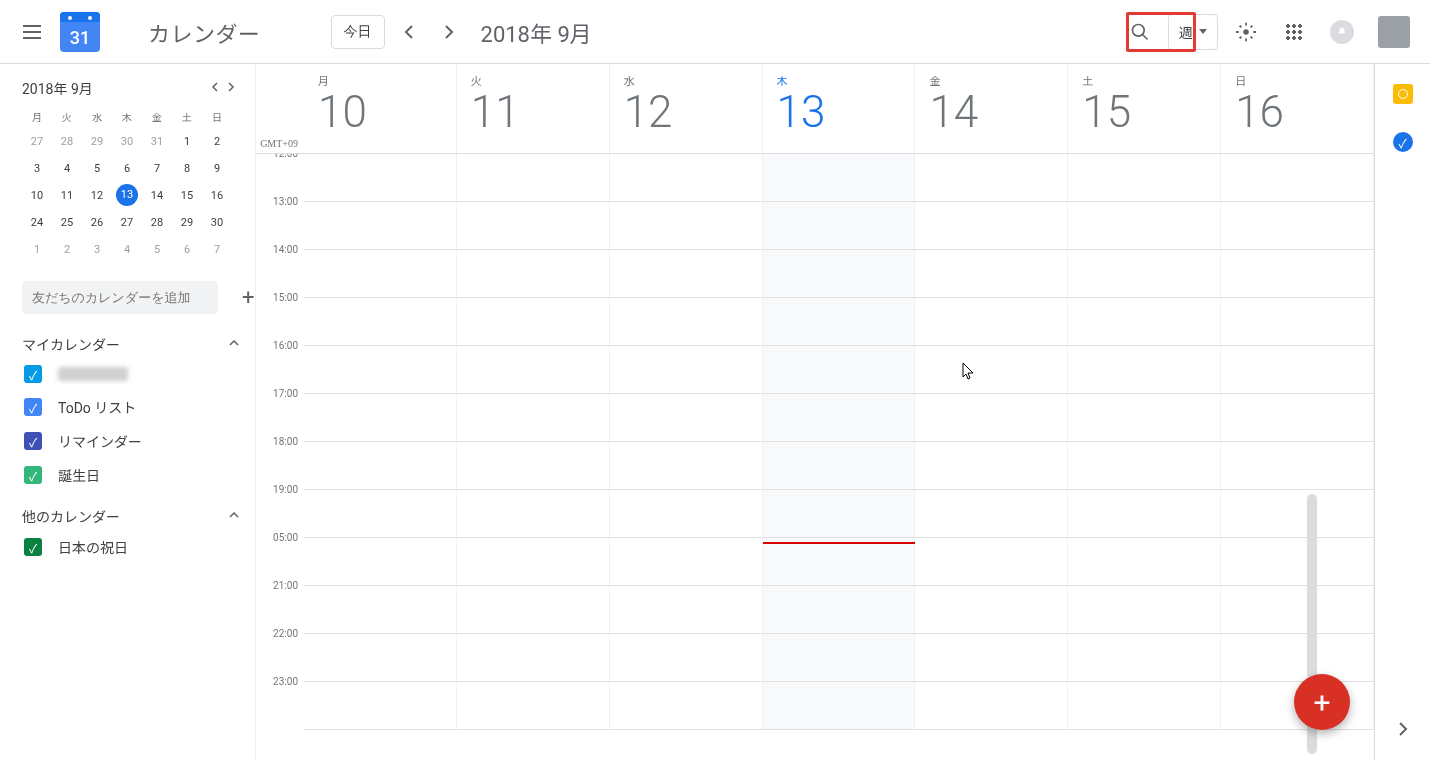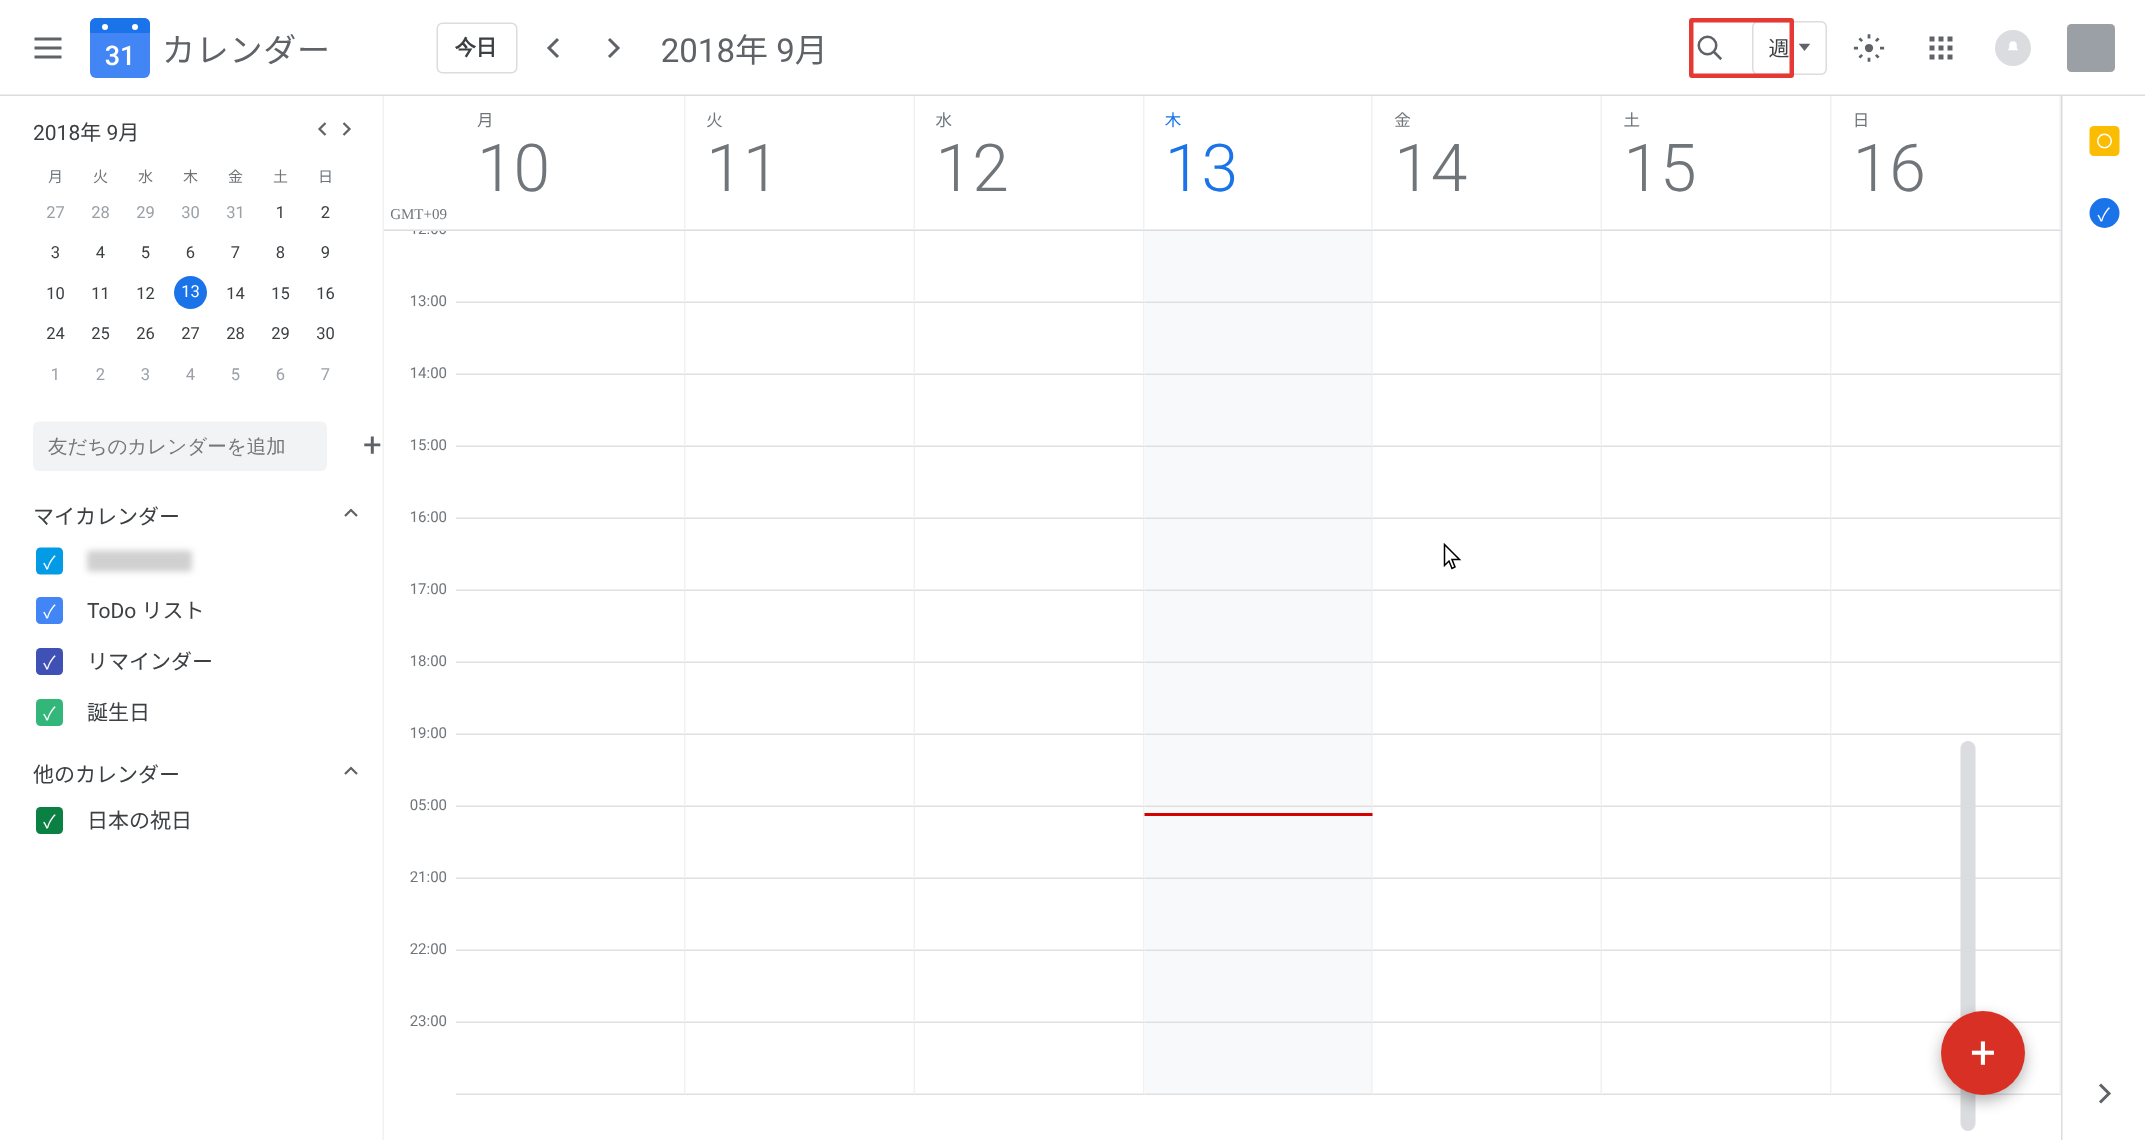--- a/index.html
+++ b/index.html
@@ -9,24 +9,24 @@
     .header { height: 64px; display: flex; align-items: center; padding: 0 8px; border-bottom: 1px solid #dadce0; }
     .menu-btn { width: 48px; height: 48px; display: flex; align-items: center; justify-content: center; cursor: pointer; }
     .hamburger, .hamburger::before, .hamburger::after { content: ""; display: block; width: 18px; height: 2px; background: #5f6368; }
     .hamburger::before { transform: translateY(-6px); }
     .hamburger::after  { transform: translateY(4px); }
 
     .logo-wrap { display: flex; align-items: center; gap: 8px; margin-left: 4px; }
     .logo-box  { width: 40px; height: 40px; background: #4285f4; border-radius: 4px; display: flex; align-items: flex-end; justify-content: center; color: #fff; font-size: 18px; font-weight: 500; padding-bottom: 4px; position: relative; }
     .logo-box::before { content:""; position:absolute; top:0; left:0; right:0; height:10px; background:#1a73e8; border-radius:4px 4px 0 0; }
     .logo-box::after  { content:""; position:absolute; top:4px; left:8px; width:4px; height:4px; border-radius:50%; background:#fff; box-shadow: 20px 0 0 #fff; }
-    .app-title { font-size: 22px; color: #5f6368; letter-spacing: 0.5px; }
+    .app-title { font-size: 22px; color: #5f6368; letter-spacing: 0.5px; margin-left: 40px; }
 
     .header-center { display:flex; align-items:center; gap:8px; margin-left:70px; }
-    .today-btn { border:1px solid #dadce0; padding:7px 12px; border-radius:4px; font-size:14px; color:#3c4043; cursor:pointer; background:#fff;font-weight:bold; }
+    .today-btn { border:1px solid #dadce0; padding:7px 12px; border-radius:4px; font-size:14px; color:#3c4043; cursor:pointer; background:#fff; }
     .nav-arrow { width:32px; height:32px; display:flex; align-items:center; justify-content:center; color:#5f6368; cursor:pointer; }
     .current-range { font-size:22px; color:#5f6368; margin-left:8px; }
 
     .header-right { margin-left:auto; display:flex; align-items:center; gap:8px; padding-right:12px; }
     .icon-btn { width:40px; height:40px; display:flex; align-items:center; justify-content:center; color:#5f6368; cursor:pointer; }
     .view-switcher { border:1px solid #dadce0; padding:7px 10px; border-radius:4px; font-size:14px; color:#3c4043; display:flex; align-items:center; gap:6px; cursor:pointer; }
     .highlight-box { position:absolute; border:3px solid #e53935; border-radius:2px; pointer-events:none; }
 
     .apps-grid { width:18px; height:18px; background:
       radial-gradient(circle,#5f6368 2px, transparent 2px) 0 0/6px 6px; }

